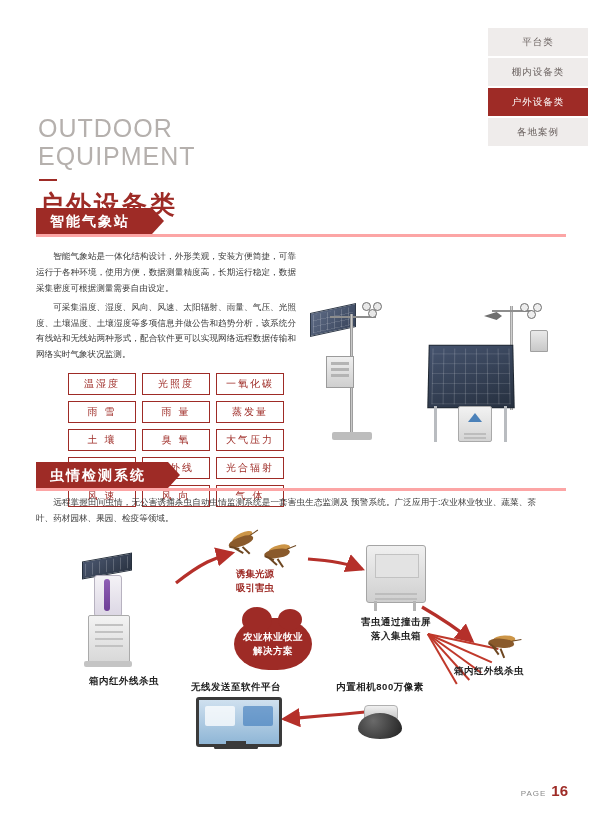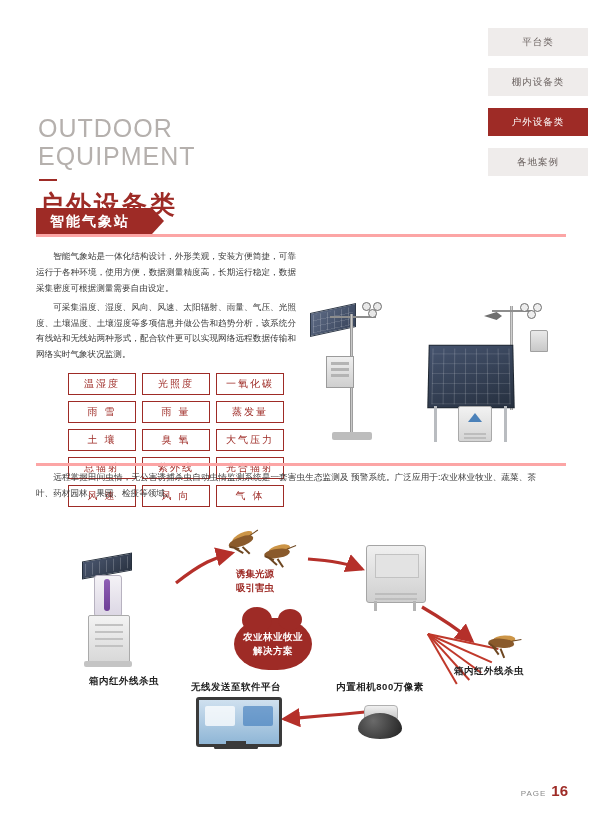--- a/index.html
+++ b/index.html
@@ -23,21 +23,21 @@
   }
 
   
   .side-tabs {
     position: absolute;
     top: 28px;
     right: 14px;
     width: 100px;
     display: flex;
     flex-direction: column;
-    gap: 12px;
+    gap: 2px;
   }
   .side-tab {
     height: 28px;
     background: #efeceb;
     color: #6b6260;
     font-size: 9.5px;
     letter-spacing: 1px;
     display: flex;
     align-items: center;
     justify-content: center;
@@ -506,20 +506,23 @@
       <div class="frame-right"></div>
       <div class="cab">
         <div class="cab-logo"></div>
         <div class="cab-line"></div>
       </div>
     </div>
   </div>
 
   <div class="section" style="top:462px;">
     <div class="sec-head-wrap">
+      <div class="sec-head" style="flex:0 0 auto;">
+        <span class="tag">虫情检测系统</span>
+      </div>
       <div style="flex:1;height:1px;"></div>
     </div>
     <div style="margin-top:4px;width:500px;">
       <div class="para">远程掌握田间虫情，无公害诱捕杀虫自动虫情监测系统是一套害虫生态监测及 预警系统。广泛应用于:农业林业牧业、蔬菜、茶叶、药材园林、果园、检疫等领域。</div>
     </div>
   </div>
 
   <div class="pest-area">
 
     <svg class="arrow-svg" viewBox="0 0 530 230">
@@ -561,20 +564,22 @@
     </div>
 
     <div class="cap-red" style="left:176px;top:42px;width:86px;white-space:pre-line;">诱集光源
 吸引害虫</div>
 
     <div class="cabinet"></div>
     <div class="cab-legs">
         <i></i>
         <i></i>
       </div>
+    <div class="cap" style="left:300px;top:90px;width:120px;white-space:pre-line;line-height:1.5;">害虫通过撞击屏
+落入集虫箱</div>
 
     <div class="rays">
       <i style="transform:rotate(12deg);width:72px;"></i>
       <i style="transform:rotate(24deg);width:70px;"></i>
       <i style="transform:rotate(36deg);width:66px;"></i>
       <i style="transform:rotate(48deg);width:62px;"></i>
       <i style="transform:rotate(60deg);width:58px;"></i>
     </div>
     <div class="bug" style="left:446px;top:108px;transform:rotate(16deg);">
       <div class="wing"></div>

